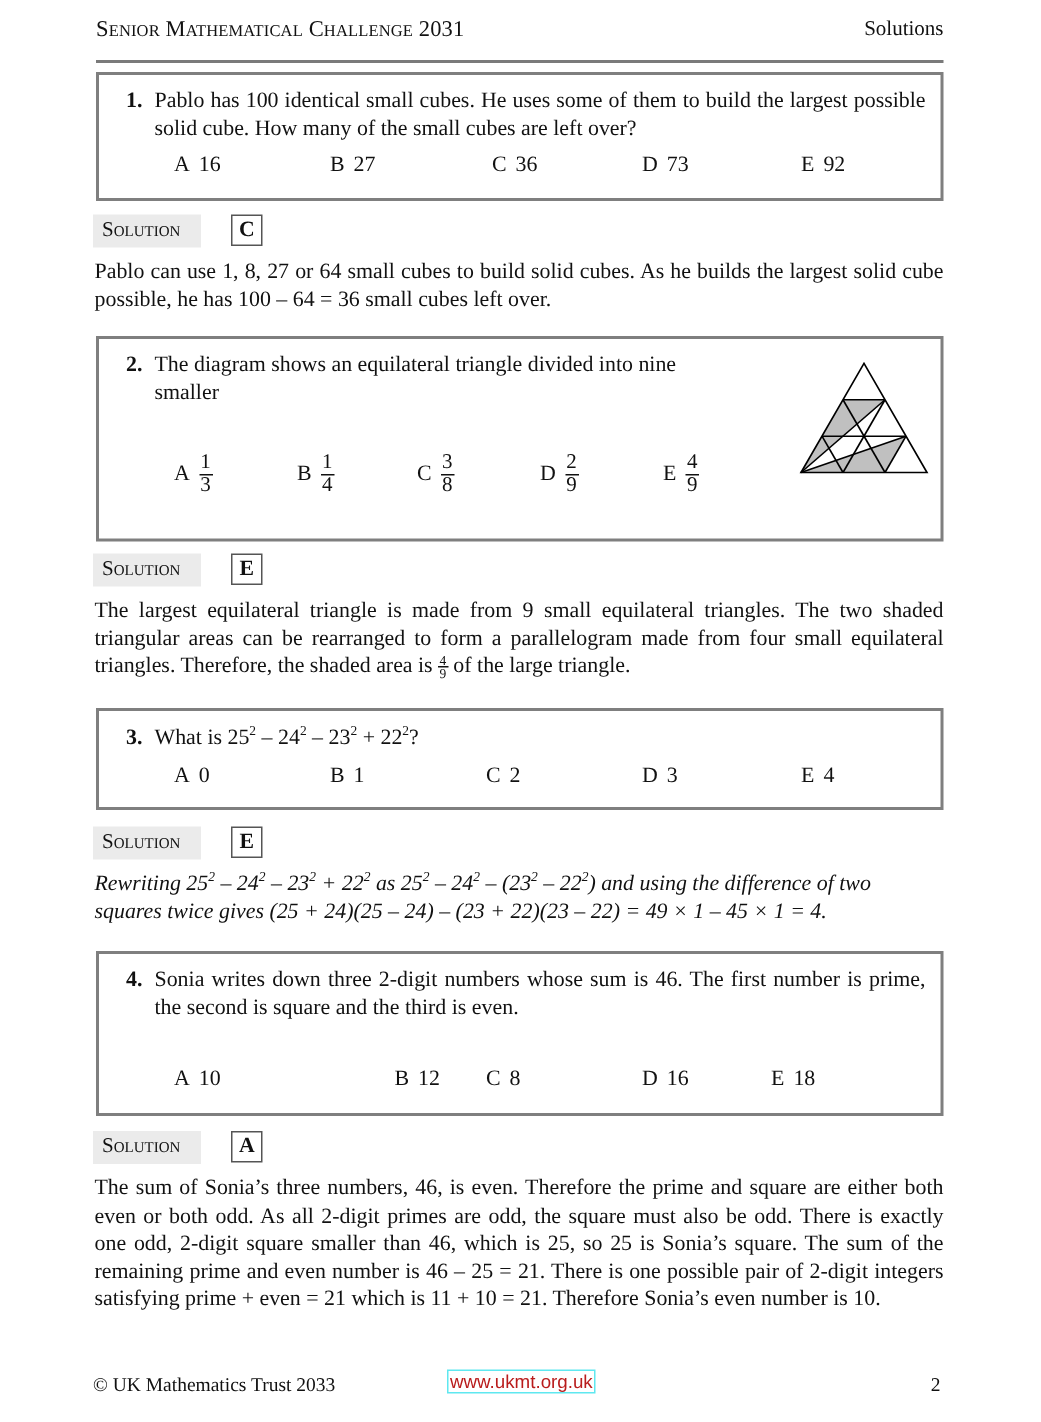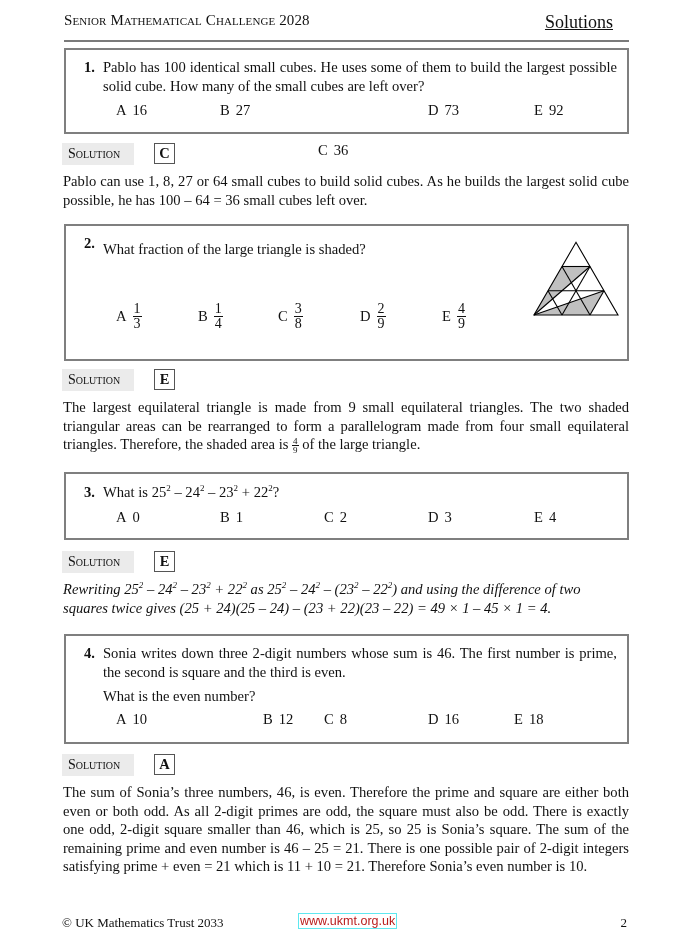--- a/index.html
+++ b/index.html
@@ -9,21 +9,21 @@
     color: #111; font-size: 14.6px;
   }
   .header {
     position: absolute; left: 64px; top: 12px; width: 565px; height: 28px;
     border-bottom: 2px solid #7a7a7a;
   }
   .header .title {
     position: absolute; left: 0; top: 0; font-size: 15px; letter-spacing: 0.1px;
     font-variant: small-caps;
   }
-  .header .right { position: absolute; right: 16px; top: 0; font-size: 18px; text-decoration: underline; }
+  .header .right { position: absolute; right: 0; top: 0; font-size: 14px; }
 
   .qbox {
     position: absolute; left: 64px; width: 561px;
     border: 2px solid #7f7f7f; background: #fff;
   }
   .qtext { position: absolute; left: 18px; right: 10px; line-height: 18.5px; }
   .qnum { font-weight: bold; position: absolute; left: 0; }
   .qbody { margin-left: 19px; }
   .choices { position: absolute; left: 50px; height: 20px; }
   .choice { position: absolute; top: 0; white-space: nowrap; }
@@ -59,49 +59,49 @@
     font-size: 12.5px; border: 1px solid #5fe8f0; padding: 0 1px; color: #b91c1c; text-decoration: none;
   }
   .footer .page { position: absolute; right: 2px; top: 2px; }
 
   .diagram { position: absolute; left: 466px; top: 14px; }
 </style>
 </head>
 <body>
 
 <div class="header">
-  <span class="title">Senior Mathematical Challenge 2028</span>
+  <span class="title">Senior Mathematical Challenge 2031</span>
   <span class="right">Solutions</span>
 </div>
 
 <div class="qbox" style="top:48px;height:82px;">
   <div class="qtext" style="top:8px;">
     <span class="qnum">1.</span>
     <div class="qbody" style="text-align:justify;">Pablo has 100 identical small cubes. He uses some of them to build the largest possible solid cube. How many of the small cubes are left over?</div>
   </div>
   <div class="choices" style="top:52px;">
     <span class="choice" style="left:0px;"><span class="letter">A</span><span>16</span></span>
     <span class="choice" style="left:104px;"><span class="letter">B</span><span>27</span></span>
-    <span class="choice" style="left:202px;margin-top:40px;"><span class="letter">C</span><span>36</span></span>
+    <span class="choice" style="left:212px;"><span class="letter">C</span><span>36</span></span>
     <span class="choice" style="left:312px;"><span class="letter">D</span><span>73</span></span>
     <span class="choice" style="left:418px;"><span class="letter">E</span><span>92</span></span>
   </div>
 </div>
 
 <div class="solrow" style="top:143px;">
   <span class="sollabel">Solution</span>
   <span class="solans">C</span>
 </div>
 <div class="soltext" style="top:172px;">Pablo can use 1, 8, 27 or 64 small cubes to build solid cubes. As he builds the largest solid cube possible, he has 100 – 64 = 36 small cubes left over.</div>
 
 <div class="qbox" style="top:224px;height:133px;">
   <div class="qtext" style="top:8px;right:130px;">
     <span class="qnum">2.</span>
     <div class="qbody">
-      <div style="margin-top:6px;">What fraction of the large triangle is shaded?</div>
+      <div>The diagram shows an equilateral triangle divided into nine smaller</div>
     </div>
   </div>
   <div class="choices" style="top:76px;height:36px;">
     <span class="choice" style="left:0px;"><span class="letter" style="vertical-align:middle;">A</span><span class="frac">
           <span class="num">1</span>
           <span>3</span>
         </span></span>
     <span class="choice" style="left:82px;"><span class="letter" style="vertical-align:middle;">B</span><span class="frac">
           <span class="num">1</span>
           <span>4</span>
@@ -171,21 +171,20 @@
 </div>
 <div class="soltext" style="top:580px;font-style:italic;">
   <div>Rewriting 25<sup>2</sup> – 24<sup>2</sup> – 23<sup>2</sup> + 22<sup>2</sup> as 25<sup>2</sup> – 24<sup>2</sup> – (23<sup>2</sup> – 22<sup>2</sup>) and using the difference of two</div>
   <div>squares twice gives (25 + 24)(25 – 24) – (23 + 22)(23 – 22) = 49 × 1 – 45 × 1 = 4.</div>
 </div>
 
 <div class="qbox" style="top:634px;height:106px;">
   <div class="qtext" style="top:8px;">
     <span class="qnum">4.</span>
     <div class="qbody" style="text-align:justify;">Sonia writes down three 2-digit numbers whose sum is 46. The first number is prime, the second is square and the third is even.</div>
-    <div class="qbody" style="margin-top:6px;">What is the even number?</div>
   </div>
   <div class="choices" style="top:75px;">
     <span class="choice" style="left:0px;"><span class="letter">A</span><span>10</span></span>
     <span class="choice" style="left:104px;margin-left:43px;"><span class="letter">B</span><span>12</span></span>
     <span class="choice" style="left:208px;"><span class="letter">C</span><span>8</span></span>
     <span class="choice" style="left:312px;"><span class="letter">D</span><span>16</span></span>
     <span class="choice" style="left:398px;"><span class="letter">E</span><span>18</span></span>
   </div>
 </div>
 

